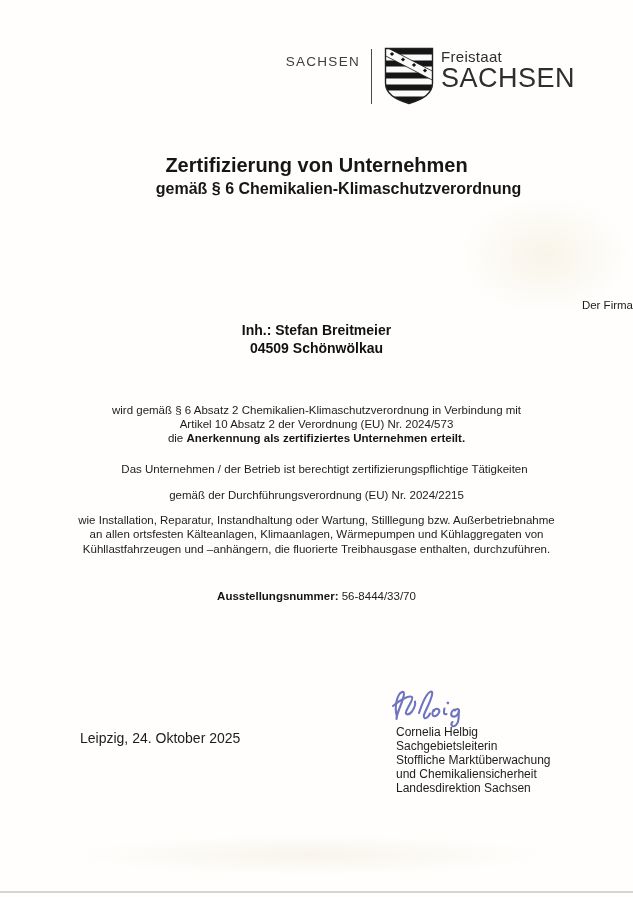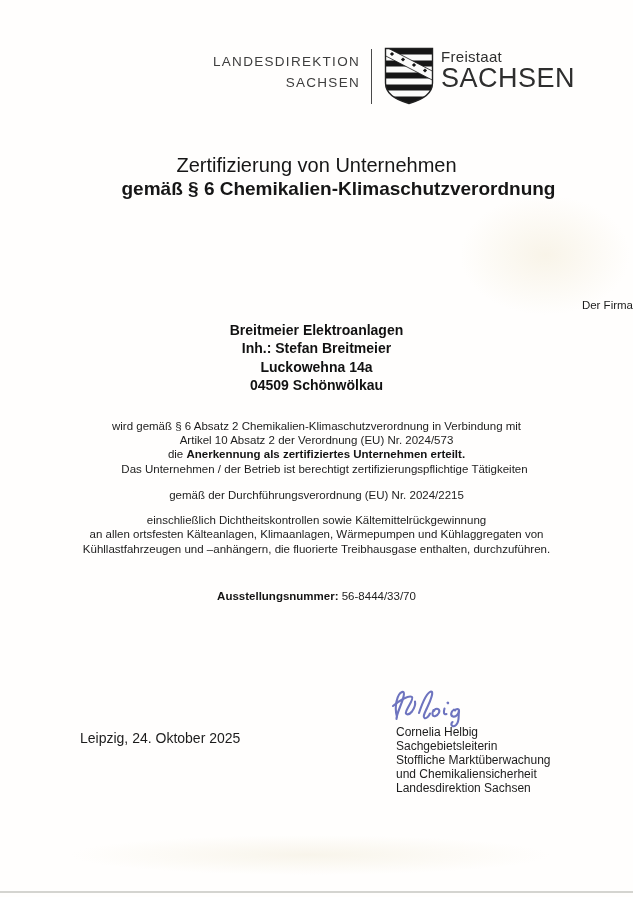--- a/index.html
+++ b/index.html
@@ -17,28 +17,28 @@
   .org-block{left:120px;width:240px;top:51px;text-align:right;
     font-size:13.5px;line-height:21px;letter-spacing:1.3px;color:#3e3e3e;}
   .header-divider{left:371px;top:49px;width:1px;height:55px;background:#4a4a4a;}
   .shield{left:384px;top:47px;width:50px;height:58px;}
   .state-block{left:441px;top:48px;color:#2e2e2e;}
   .state-small{font-size:15px;line-height:17px;letter-spacing:.3px;}
   .state-large{font-size:27px;line-height:29px;letter-spacing:.5px;margin-top:-1px;}
 
   
   .doc-title{top:153px;}
-  .title-l1{font-size:20px;line-height:25px;font-weight:normal;color:#161616;}
-  .title-l2{font-size:19px;line-height:21px;font-weight:bold;color:#161616;margin-left:44px;}
+  .title-l1{font-size:20px;line-height:25px;font-weight:bold;color:#161616;}
+  .title-l2{font-size:16px;line-height:21px;font-weight:bold;color:#161616;margin-left:44px;}
 
   
   .body-txt{font-size:11.5px;line-height:13.9px;color:#1c1c1c;}
   .salutation{top:299px;text-align:right;}
   .company{top:321px;font-size:14px;font-weight:bold;line-height:18.4px;color:#111;}
-  .para1{top:420px;}
+  .para1{top:404px;}
   .para2a{top:463px;margin-left:16px;}
   .para2b{top:489px;}
   .para3{top:513px;line-height:14.3px;}
   .issue{top:590px;}
   .b{font-weight:bold;color:#141414;}
 
   
   .date-line{left:80px;top:730px;font-size:14px;color:#1c1c1c;}
   .signature-svg{left:391px;top:688px;width:82px;height:40px;}
   .sig-block{left:396px;top:726px;font-size:12px;line-height:13.9px;color:#1c1c1c;}
@@ -52,21 +52,20 @@
   .bottom-edge{left:0;right:0;top:891px;height:2px;background:#d4d4d0;}
 </style>
 </head>
 <body>
 
 <div class="abs blob blob1"></div>
 <div class="abs blob blob2"></div>
 <div class="abs bottom-edge"></div>
 
 <div class="abs org-block">
-  <div>LANDESDIREKTION</div>
   <div>SACHSEN</div>
 </div>
 
 <div class="abs header-divider"></div>
 
 <svg class="abs shield" viewBox="0 0 50 58">
   <defs>
     <clipPath id="shieldClip">
       <path d="M1.5,1.5 H48.5 V36 Q48.5,50 25,56.5 Q1.5,50 1.5,36 Z"></path>
     </clipPath>
@@ -95,40 +94,38 @@
 </div>
 
 <div class="abs centered doc-title">
   <div class="title-l1">Zertifizierung von Unternehmen</div>
   <div class="title-l2">gemäß § 6 Chemikalien-Klimaschutzverordnung</div>
 </div>
 
 <div class="abs centered body-txt salutation">Der Firma</div>
 
 <div class="abs centered company">
-  <div>Breitmeier Elektroanlagen</div>
   <div>Inh.: Stefan Breitmeier</div>
-  <div>Luckowehna 14a</div>
   <div>04509 Schönwölkau</div>
 </div>
 
 <div class="abs centered body-txt para1">
   <div>wird gemäß § 6 Absatz 2 Chemikalien-Klimaschutzverordnung in Verbindung mit</div>
   <div>Artikel 10 Absatz 2 der Verordnung (EU) Nr. 2024/573</div>
   <div>
     <span>die</span>
     <span class="b">Anerkennung als zertifiziertes Unternehmen erteilt.</span>
   </div>
 </div>
 
 <div class="abs centered body-txt para2a">Das Unternehmen / der Betrieb ist berechtigt zertifizierungspflichtige Tätigkeiten</div>
 <div class="abs centered body-txt para2b">gemäß der Durchführungsverordnung (EU) Nr. 2024/2215</div>
 
 <div class="abs centered body-txt para3">
-  <div>einschließlich Dichtheitskontrollen sowie Kältemittelrückgewinnung</div>
+  <div>wie Installation, Reparatur, Instandhaltung oder Wartung, Stilllegung bzw. Außerbetriebnahme</div>
   <div>an allen ortsfesten Kälteanlagen, Klimaanlagen, Wärmepumpen und Kühlaggregaten von</div>
   <div>Kühllastfahrzeugen und –anhängern, die fluorierte Treibhausgase enthalten, durchzuführen.</div>
 </div>
 
 <div class="abs centered body-txt issue">
   <span class="b">Ausstellungsnummer:</span>
   <span>56-8444/33/70</span>
 </div>
 
 <div class="abs date-line">Leipzig, 24. Oktober 2025</div>

